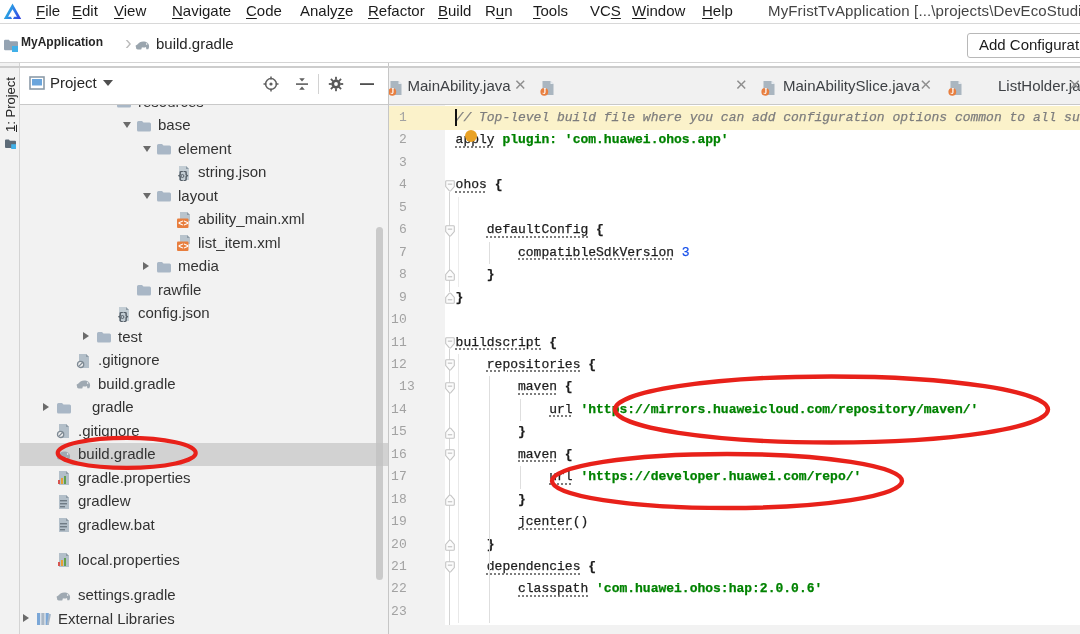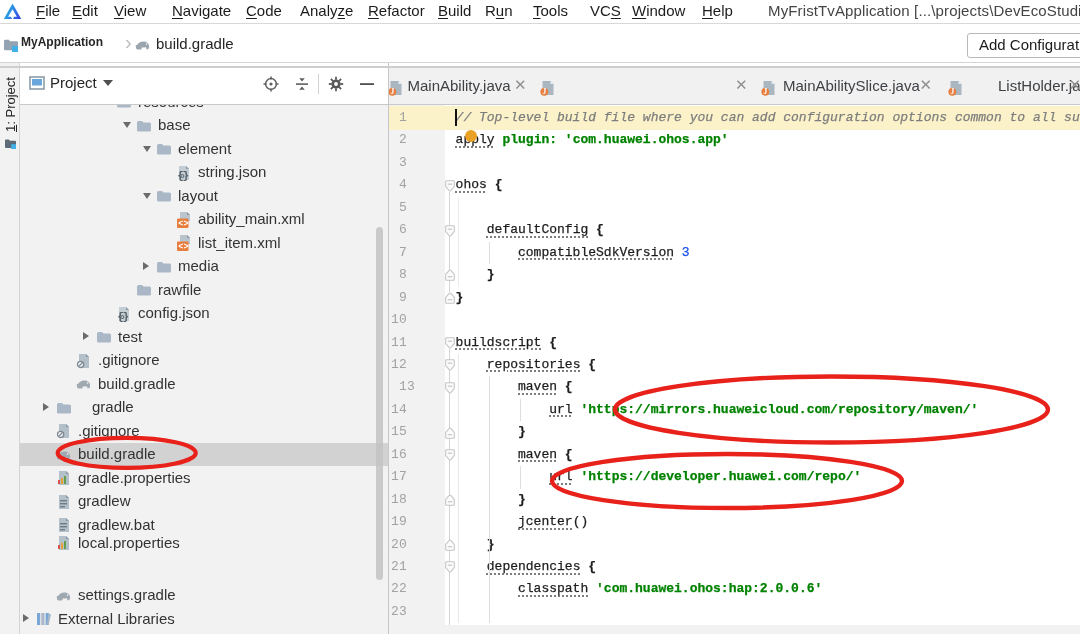--- a/index.html
+++ b/index.html
@@ -292,21 +292,21 @@
     <div class="trow" style="top:408.0px;">
       <svg class="ticon" style="left:36px;" width="16" height="16" viewBox="0 0 16 16">
         <path d="M3 1 L10 1 L13 4 L13 15 L3 15 Z" fill="#b3bfc9"></path>
         <path d="M10 1 L10 4 L13 4 Z" fill="#8e9ba6"></path>
         <rect x="4" y="6" width="7" height="1.4" fill="#6f7b85"></rect>
         <rect x="4" y="9" width="7" height="1.4" fill="#6f7b85"></rect>
         <rect x="4" y="12" width="5" height="1.4" fill="#6f7b85"></rect>
       </svg>
       <div class="lbl" style="left:58px;">gradlew.bat</div>
     </div>
-    <div class="trow" style="top:426px;text-align:center;">
+    <div class="trow" style="top:443px;text-align:center;">
       <svg class="ticon" style="left:36px;" width="16" height="16" viewBox="0 0 16 16">
         <path d="M3 1 L10 1 L13 4 L13 15 L3 15 Z" fill="#b3bfc9"></path>
         <path d="M10 1 L10 4 L13 4 Z" fill="#8e9ba6"></path>
         <rect x="2" y="10" width="2" height="4" fill="#d6544f"></rect>
         <rect x="5" y="8" width="2" height="6" fill="#e8a033"></rect>
         <rect x="8" y="6" width="2" height="8" fill="#61a14e"></rect>
       </svg>
       <div class="lbl" style="left:58px;">local.properties</div>
     </div>
     <div class="trow" style="top:478.5px;">

